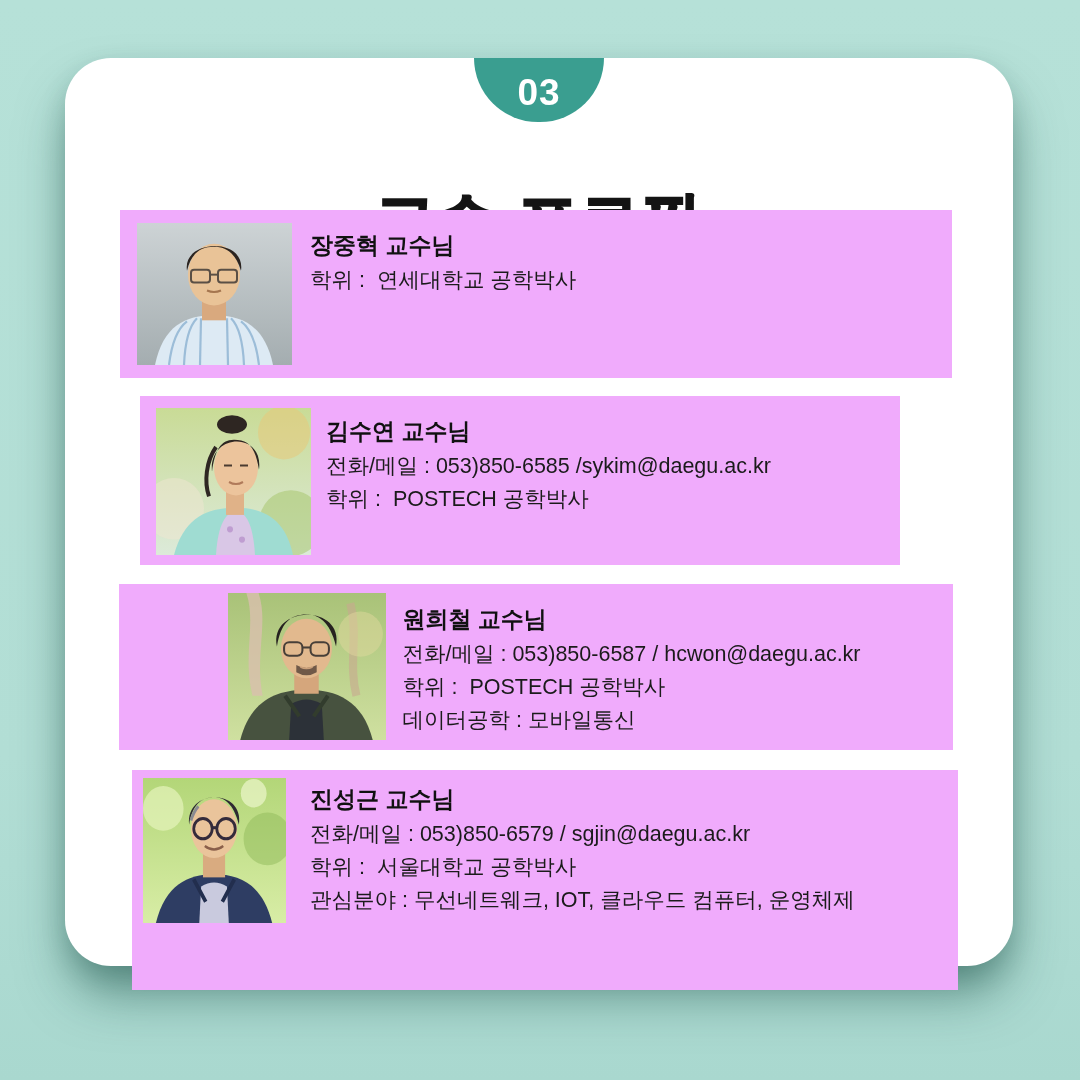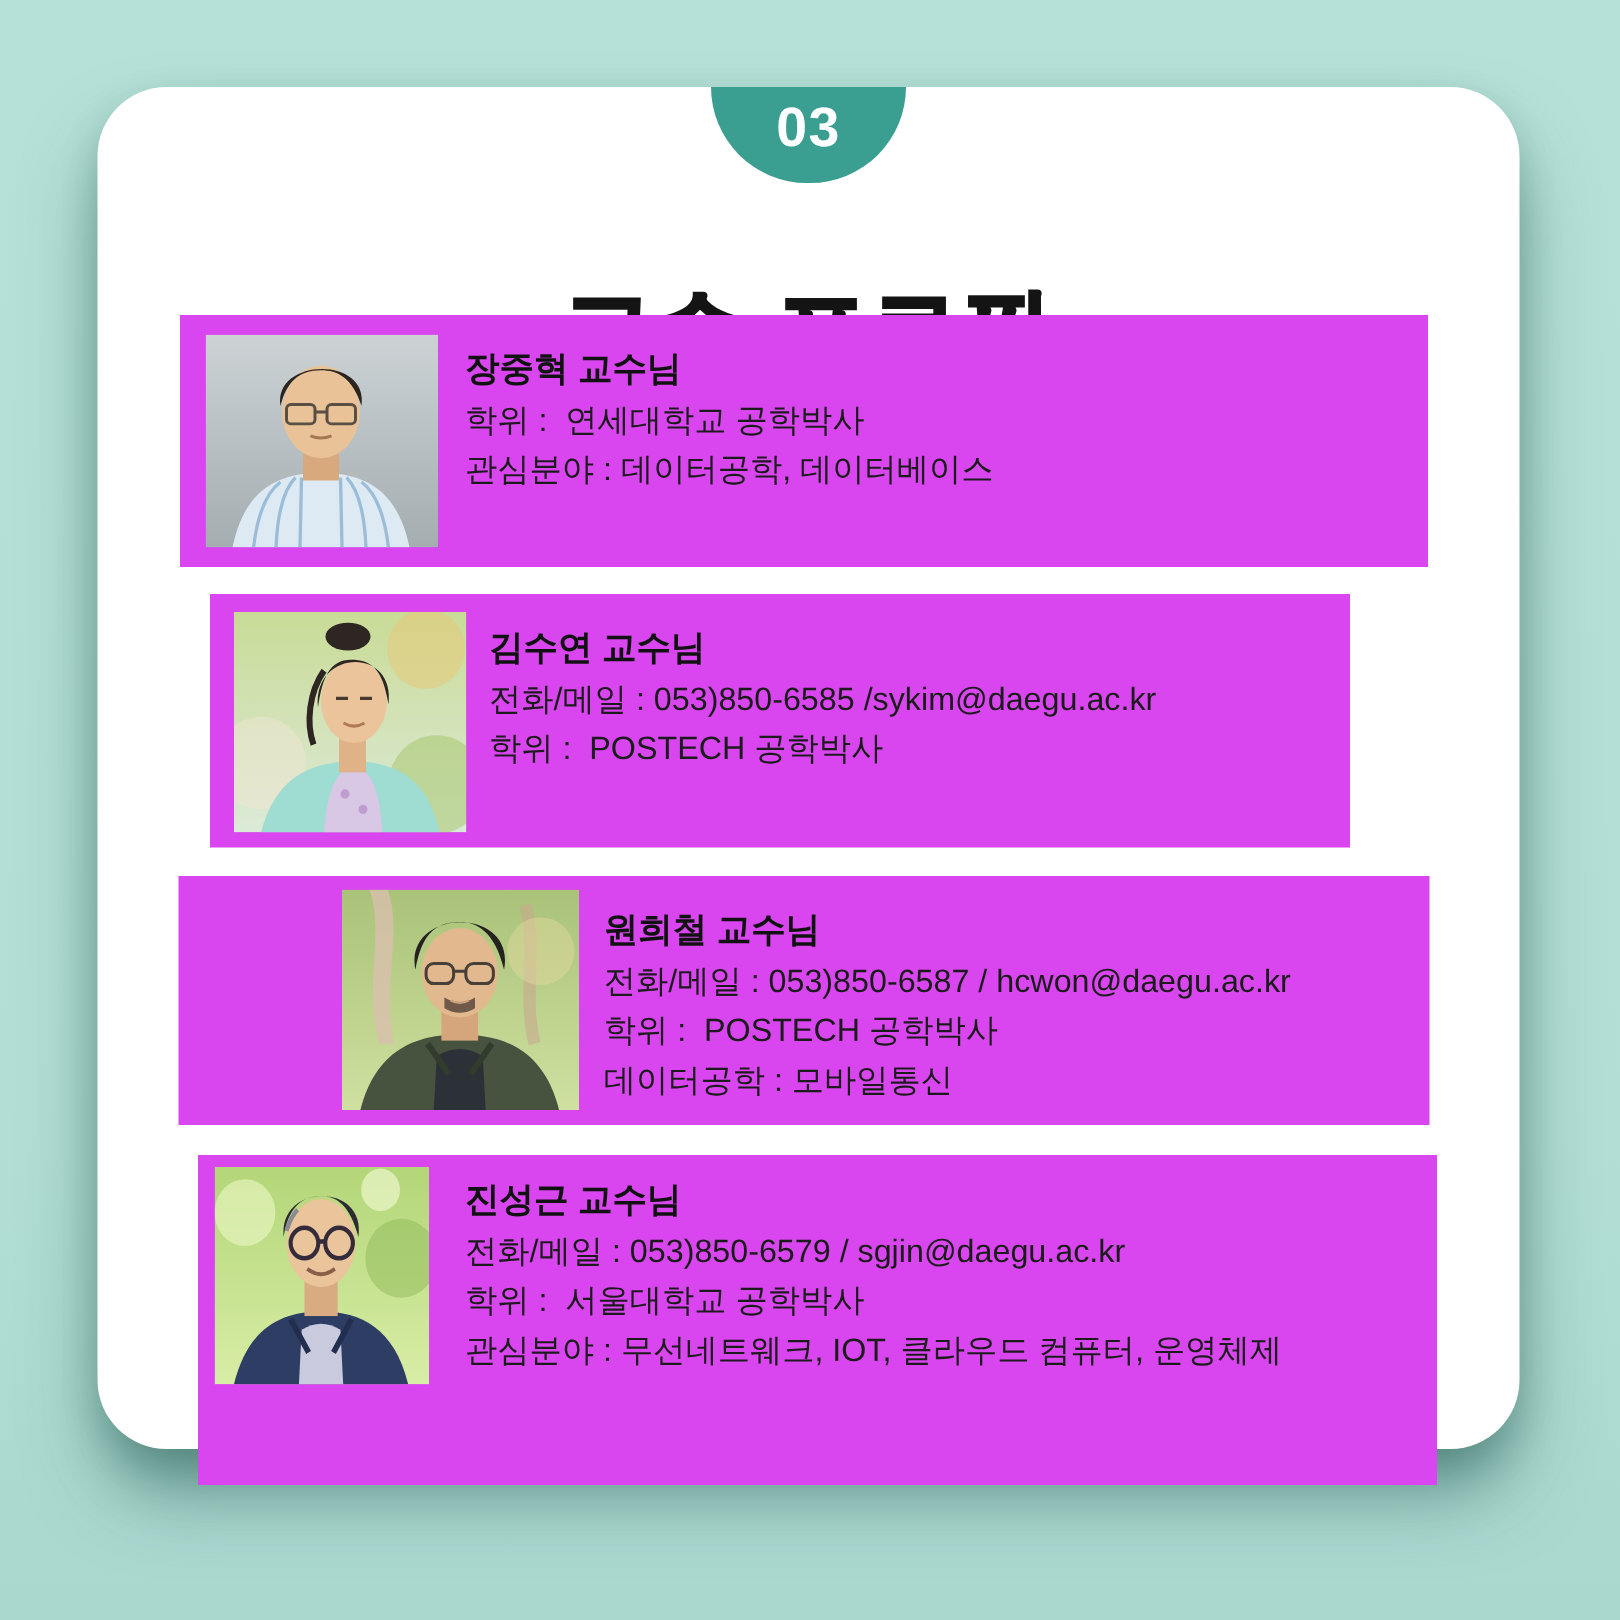--- a/index.html
+++ b/index.html
@@ -12,32 +12,32 @@
   }
   .card{
     position:absolute;left:65px;top:58px;width:948px;height:908px;
     background:#ffffff;border-radius:46px;
     box-shadow:0 32px 52px -6px rgba(23,77,68,.55),0 10px 24px rgba(23,77,68,.18);
   }
   .badge{
     position:absolute;left:50%;top:0;transform:translateX(-50%);
     width:130px;height:64px;background:#3a9e90;
     border-radius:0 0 65px 65px;
-    display:flex;align-items:flex-start;justify-content:center;
+    display:flex;align-items:center;justify-content:center;
   }
   .badge-num{
     color:#ffffff;font-size:37px;font-weight:bold;letter-spacing:1px;margin-top:6px;
   }
   .title{
     position:absolute;left:0;top:122px;width:100%;text-align:center;
     font-size:60px;font-weight:bold;color:#141414;
     letter-spacing:2px;-webkit-text-stroke:2.4px #141414;
   }
   .row{
-    position:absolute;background:#d946ef;display:flex;align-items:flex-start;
+    position:absolute;background:#f0abfc;display:flex;align-items:flex-start;
   }
   .row.r1{left:55px;top:152px;width:832px;height:168px;}
   .row.r2{left:75px;top:338px;width:760px;height:169px;}
   .row.r3{left:54px;top:526px;width:834px;height:166px;justify-content:center;}
   .row.r4{left:67px;top:712px;width:826px;height:220px;}
   .photo{flex:0 0 auto;overflow:hidden;}
   .r1 .photo{margin:13px 0 0 17px;width:155px;height:142px;}
   .r2 .photo{margin:12px 0 0 16px;width:155px;height:147px;}
   .r3 .photo{margin:9px 0 0 17px;width:158px;height:147px;}
   .r4 .photo{margin:8px 0 0 11px;width:143px;height:145px;}
@@ -87,21 +87,20 @@
           <rect x="54" y="47" width="19" height="13" rx="3"></rect>
           <rect x="81" y="47" width="19" height="13" rx="3"></rect>
           <path d="M73 52 L81 52"></path>
         </g>
         <path d="M70 68 Q77 71 84 68" stroke="#a5764f" stroke-width="2" fill="none"></path>
       </svg>
     </div>
     <div class="info">
       <div class="name">장중혁 교수님</div>
       <div class="line">학위 :  연세대학교 공학박사</div>
-      <div class="line">관심분야 : 데이터공학, 데이터베이스</div>
     </div>
   </div>
 
   <div class="row r2">
     <div class="photo">
       <svg viewBox="0 0 155 143" preserveAspectRatio="none">
         <defs>
           <linearGradient id="bg2" x1="0" y1="0" x2="0" y2="1">
             <stop offset="0" stop-color="#c9db96"></stop>
               <stop offset="1" stop-color="#dcead9"></stop>

